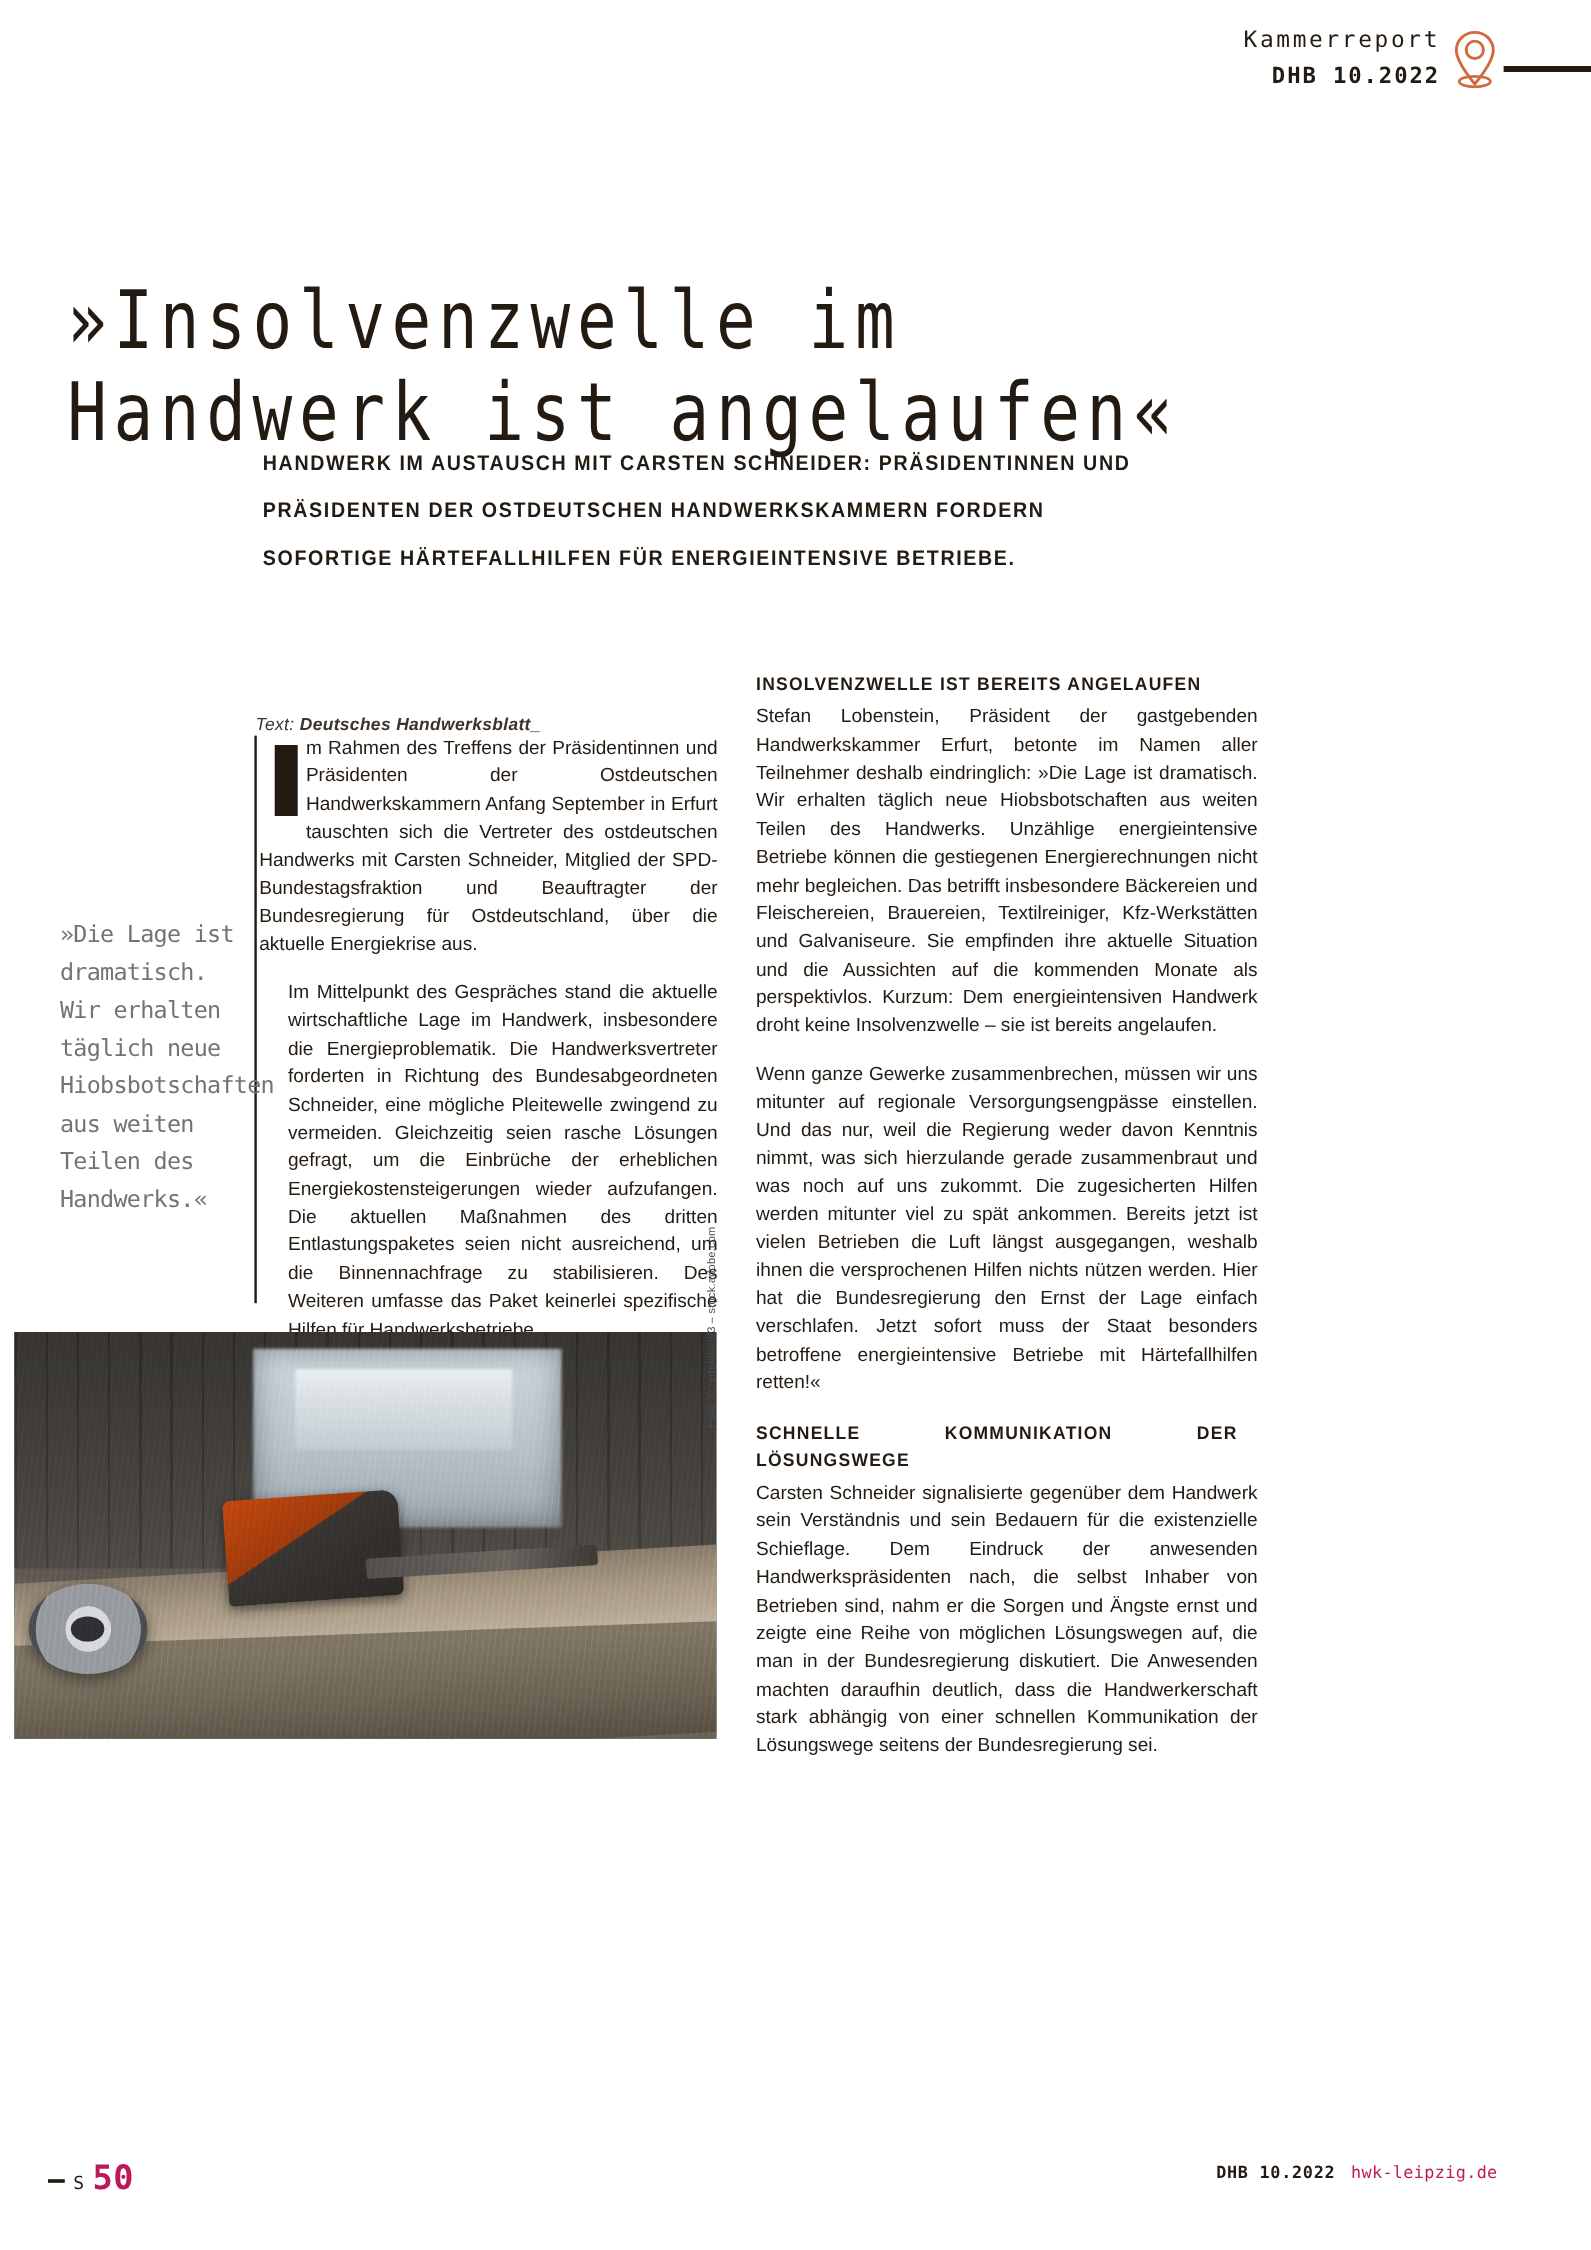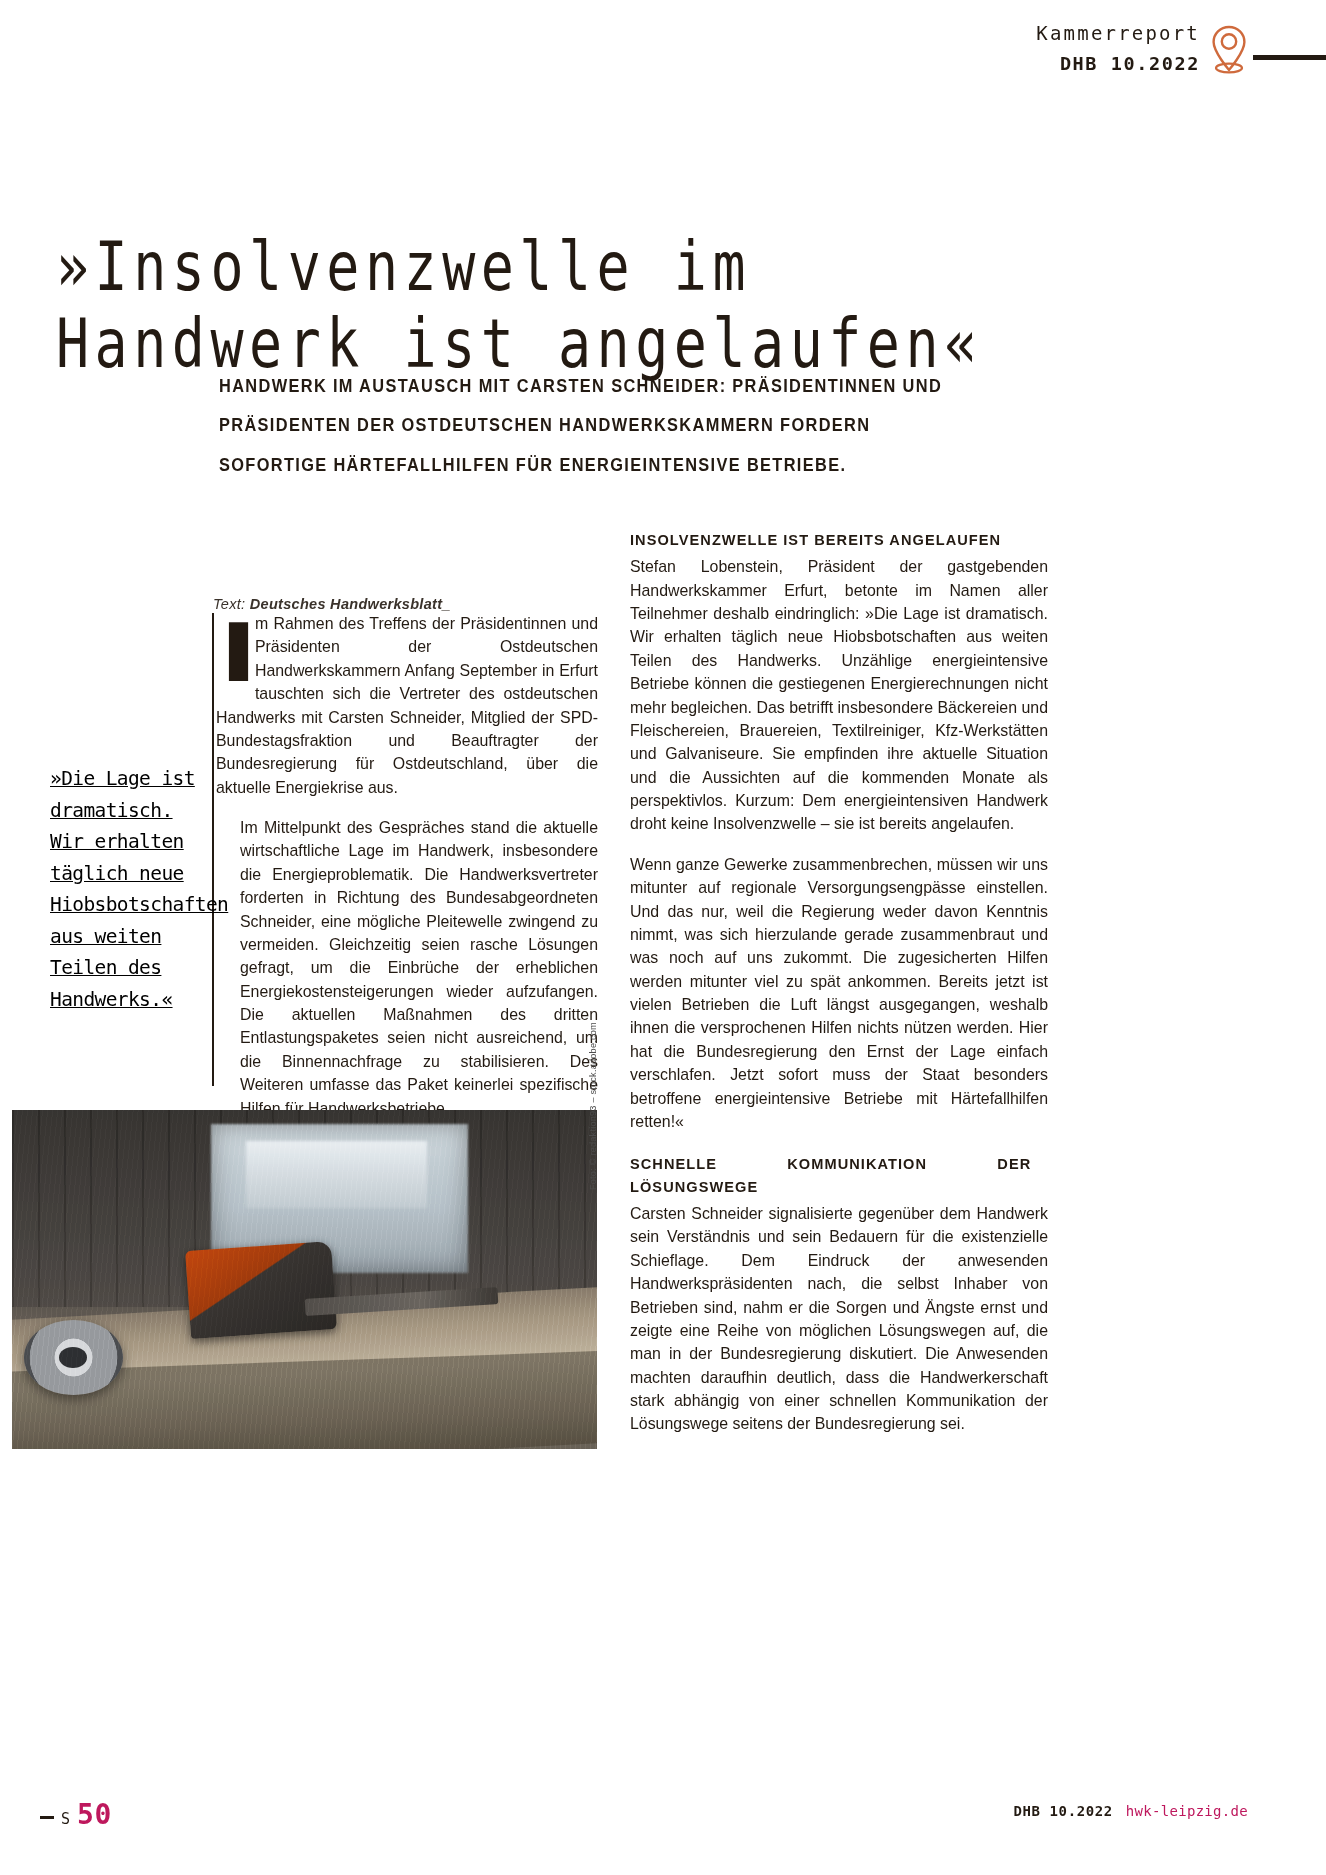--- a/index.html
+++ b/index.html
@@ -90,39 +90,39 @@
     font-family:"Liberation Sans", sans-serif;
     font-weight:bold;
     font-size:86px;line-height:.82;
     margin:4px 11px 0 4px;
     color:#231a12;
     transform:scaleX(1.55);
     transform-origin:left top;
   }
 
   .col-right{
-    position:absolute;left:630px;top:529px;width:418px;
+    position:absolute;left:630px;top:560px;width:418px;
     font-size:15.9px;line-height:1.47;color:#231a12;
     text-align:justify;
     hyphens:auto;-webkit-hyphens:auto;
   }
   .col-right p{margin:0 0 17px 0;}
   .sec-head{
     font-weight:bold;font-size:15.2px;letter-spacing:1.1px;
     text-transform:uppercase;margin:0 0 4px 0;
     transform:scaleX(.96);transform-origin:left center;
   }
   .sec-head.gap{margin-top:20px;}
 
   
   .pullquote{
     position:absolute;left:50px;top:763px;width:162px;
     font-family:"DejaVu Sans Mono", monospace;
     font-size:19.5px;line-height:1.62;
-    color:#000000;letter-spacing:-0.6px;text-decoration:underline;
+    color:#737373;letter-spacing:-0.6px;
   }
   .pq-name{
     position:absolute;left:50px;top:1240px;width:180px;
     font-size:13.6px;font-weight:bold;font-style:italic;color:#231a12;
     letter-spacing:.2px;
   }
   .pq-org{
     position:absolute;left:50px;top:1264px;width:200px;
     font-size:13.6px;font-style:italic;color:#4a423b;
     letter-spacing:.2px;

